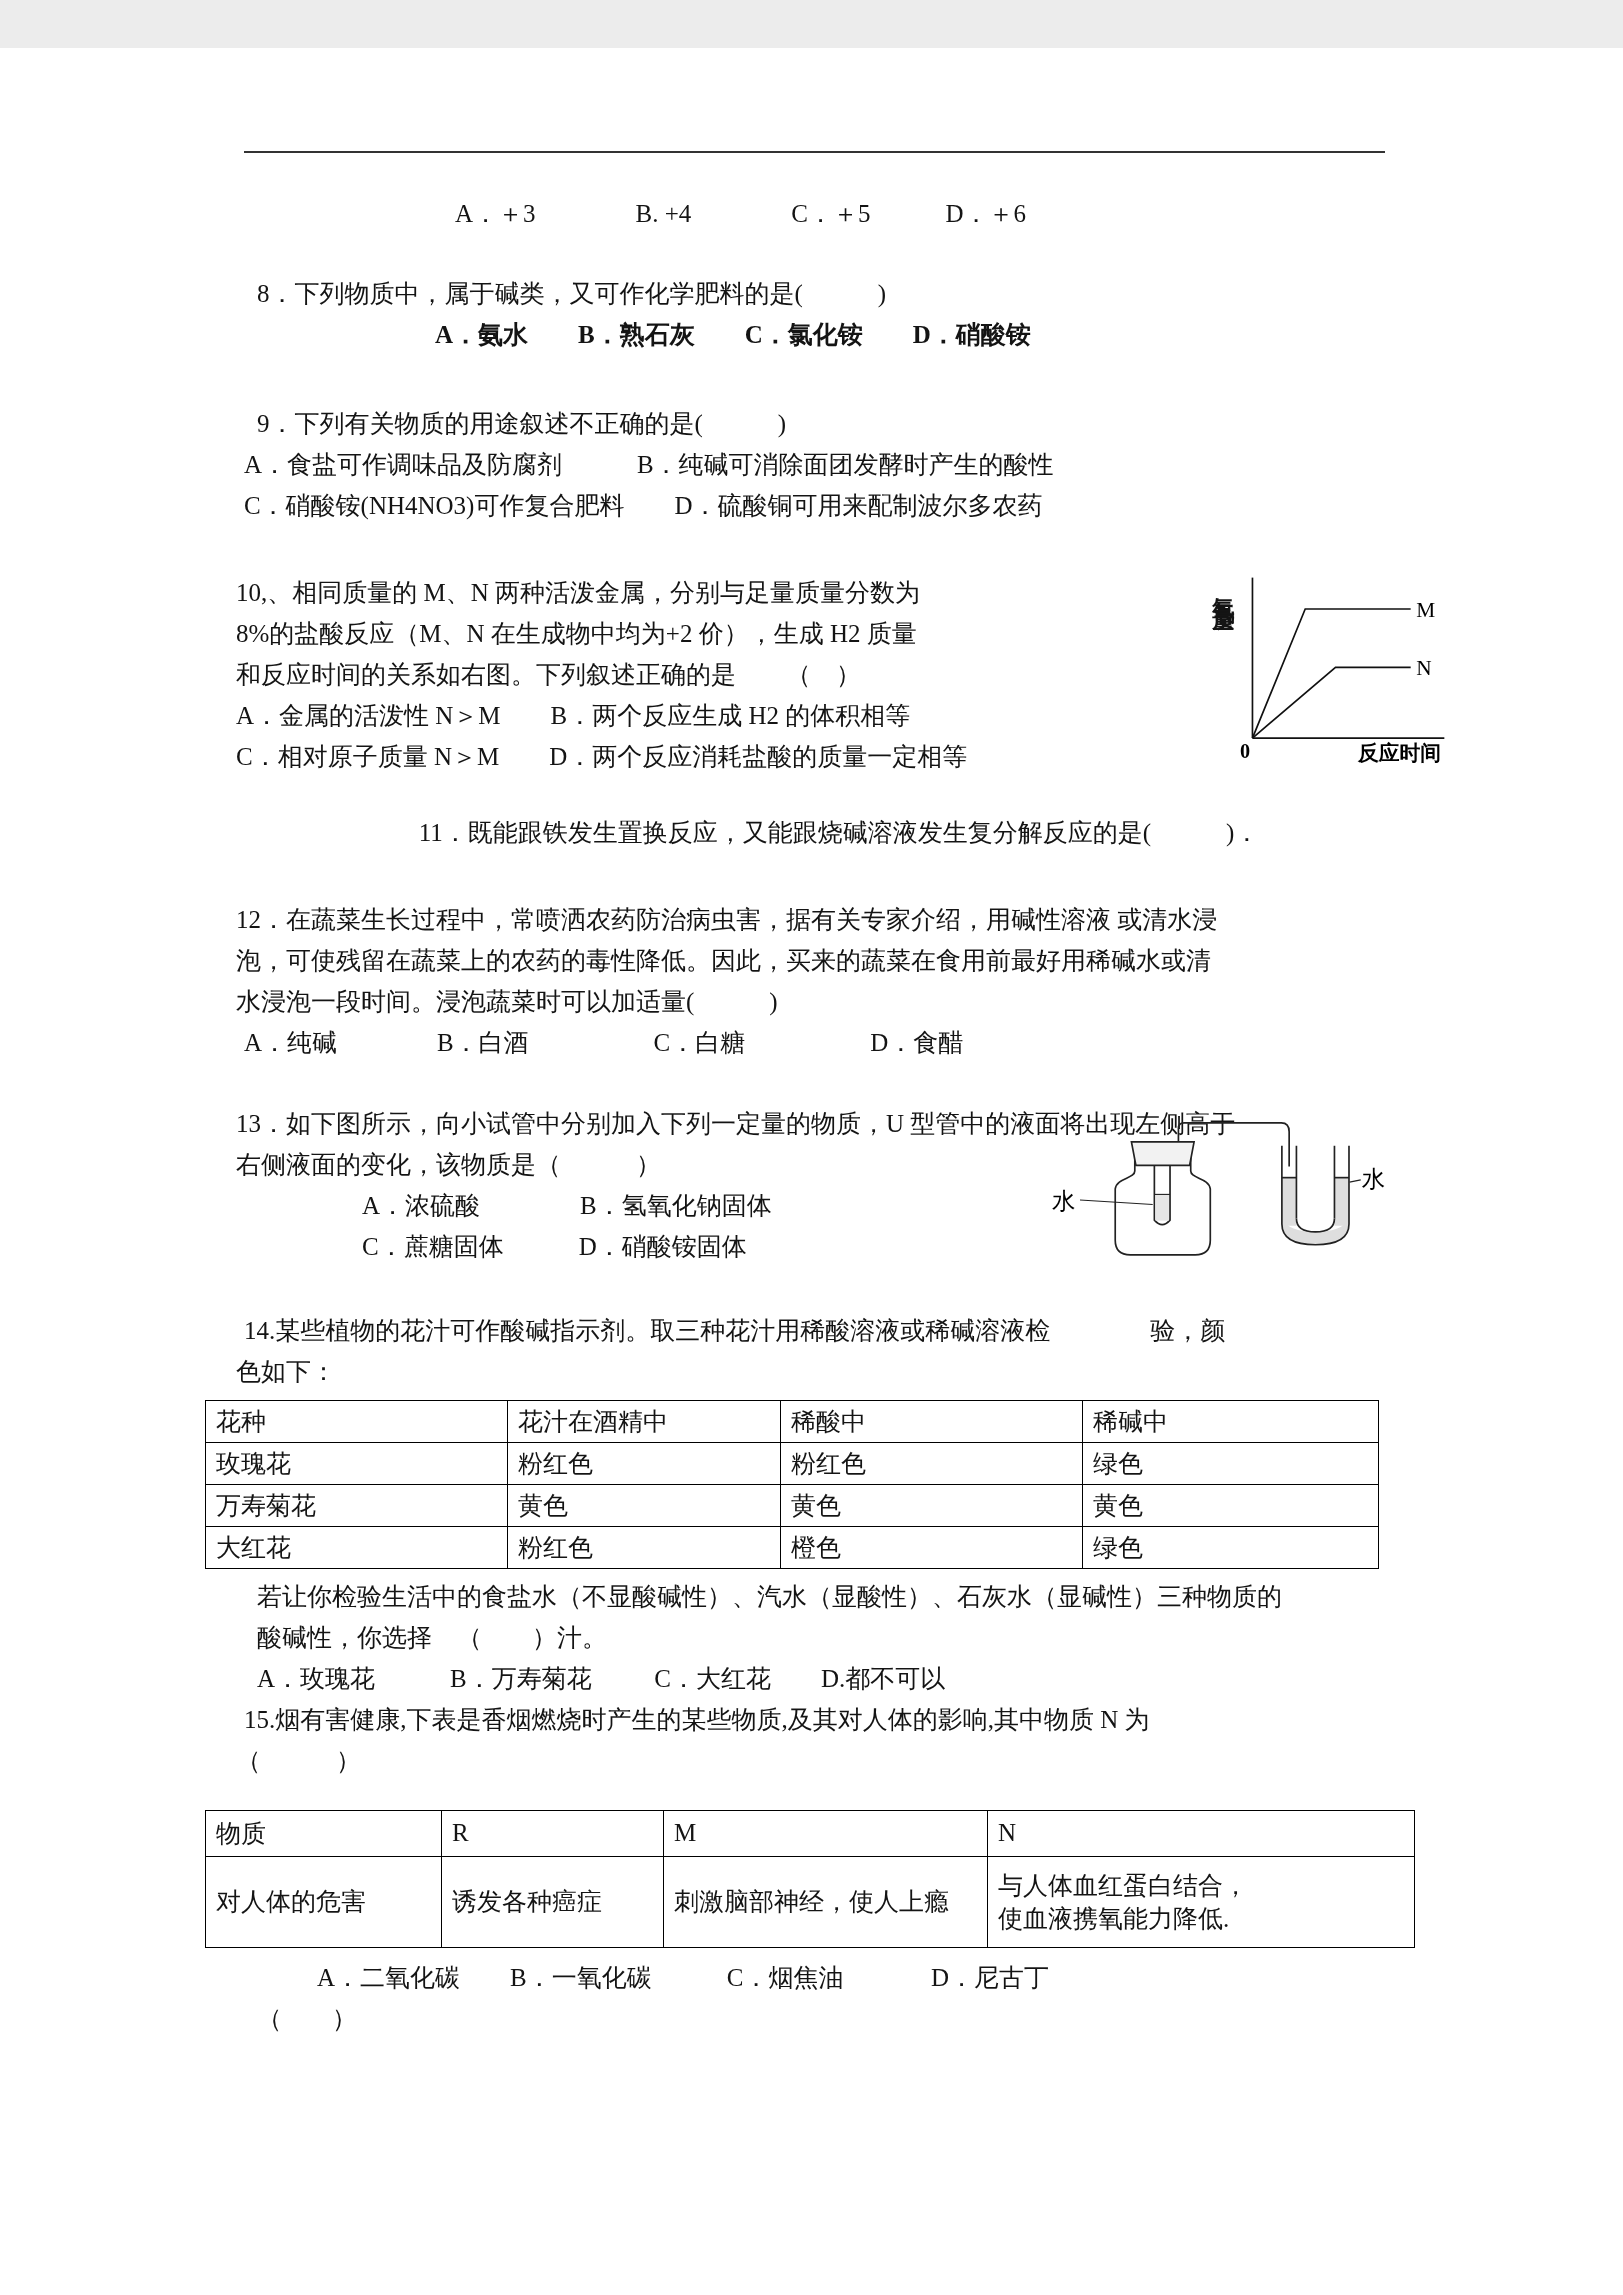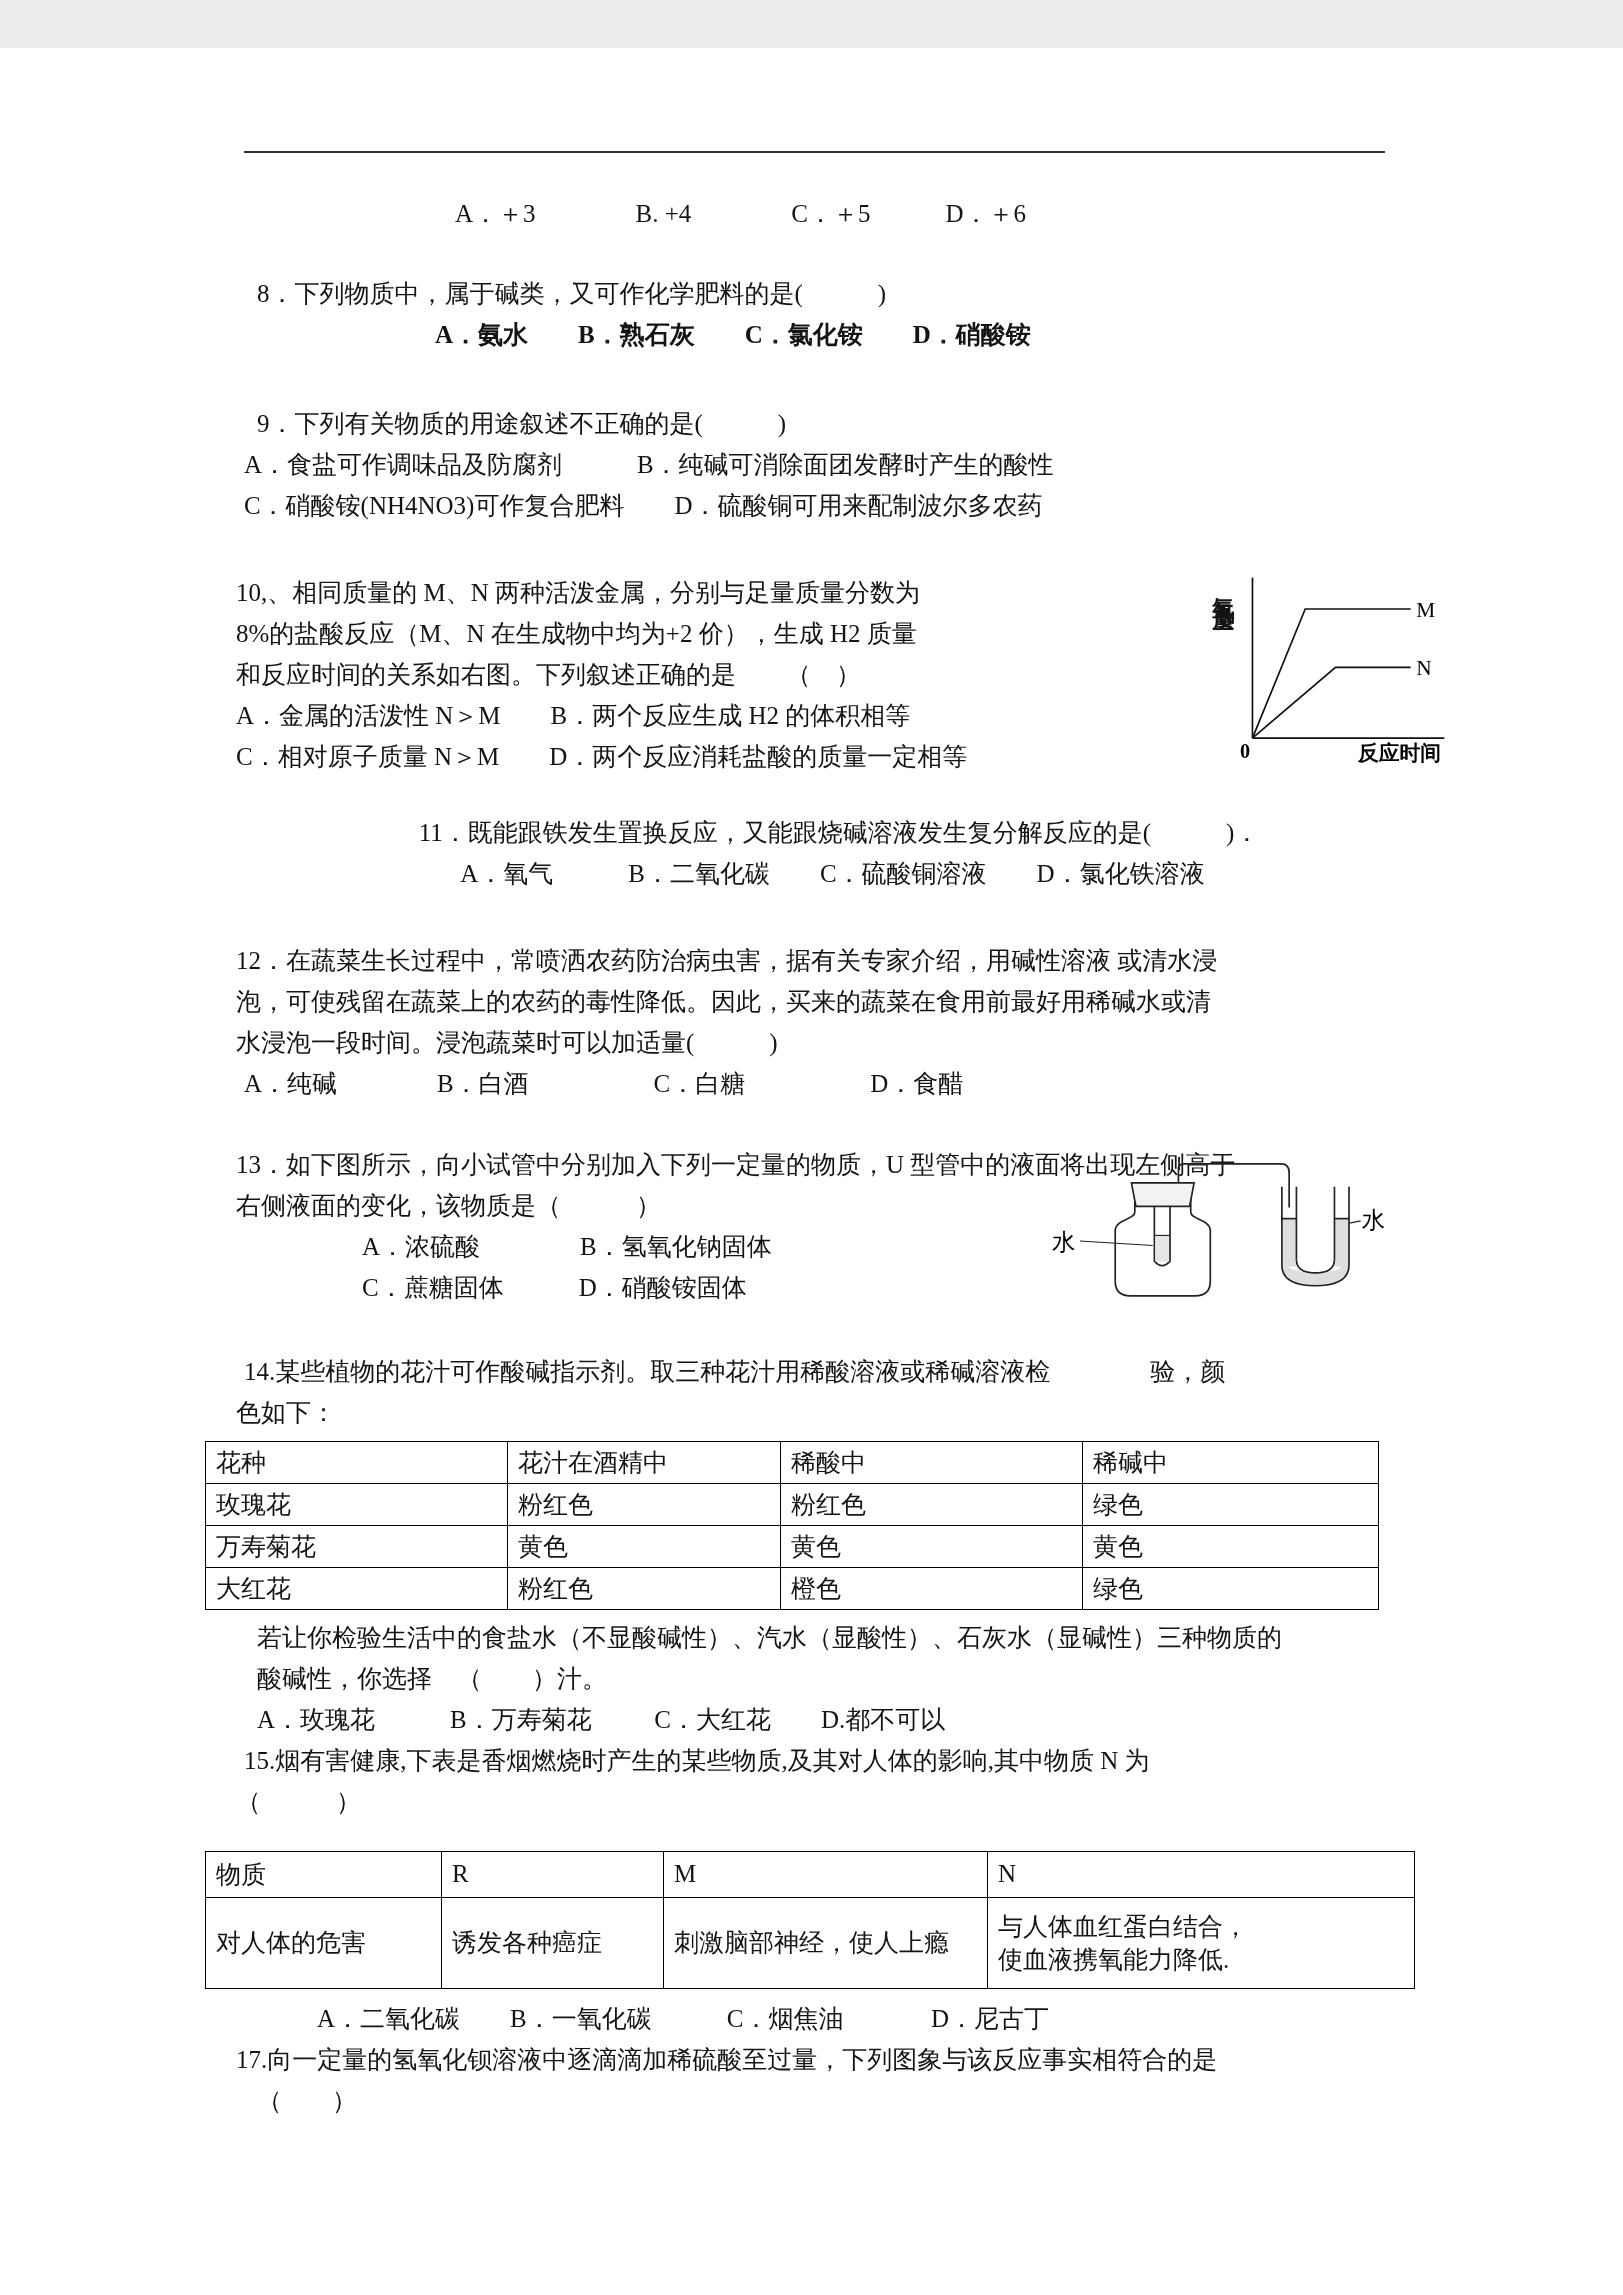--- a/index.html
+++ b/index.html
@@ -92,21 +92,20 @@
         <text x="316" y="78" font-size="38">M</text>
         <text x="316" y="182" font-size="38">N</text>
         <text x="2" y="330" font-size="36" font-weight="bold">0</text>
         <text x="212" y="334" font-size="37" font-weight="bold">反应时间</text>
       </svg>
     </div>
   </div>
 
   <div class="blk-q11">
     <div class="line pl-s">11．既能跟铁发生置换反应，又能跟烧碱溶液发生复分解反应的是(            )．</div>
-    <div class="line pl-xs">A．氧气            B．二氧化碳        C．硫酸铜溶液        D．氯化铁溶液</div>
   </div>
 
   <div class="blk-q12">
     <div class="line">12．在蔬菜生长过程中，常喷洒农药防治病虫害，据有关专家介绍，用碱性溶液 或清水浸</div>
     <div class="line">泡，可使残留在蔬菜上的农药的毒性降低。因此，买来的蔬菜在食用前最好用稀碱水或清</div>
     <div class="line">水浸泡一段时间。浸泡蔬菜时可以加适量(            )</div>
     <div class="line pl-xs">A．纯碱                B．白酒                    C．白糖                    D．食醋</div>
   </div>
 
   <div class="blk-q13">
@@ -218,18 +217,17 @@
         <td>与人体血红蛋白结合，
 使血液携氧能力降低.</td>
       </tr>
     </tbody>
       </table>
 
     <div class="line pl-opt15">A．二氧化碳        B．一氧化碳            C．烟焦油              D．尼古丁</div>
   </div>
 
   <div class="blk-q17">
-    <div class="line">17.向一定量的氢氧化钡溶液中逐滴滴加稀硫酸至过量，下列图象与该反应事实相符合的是</div>
     <div class="line pl-s">（        ）</div>
   </div>
 
 </div>
 
 
 </body></html>

